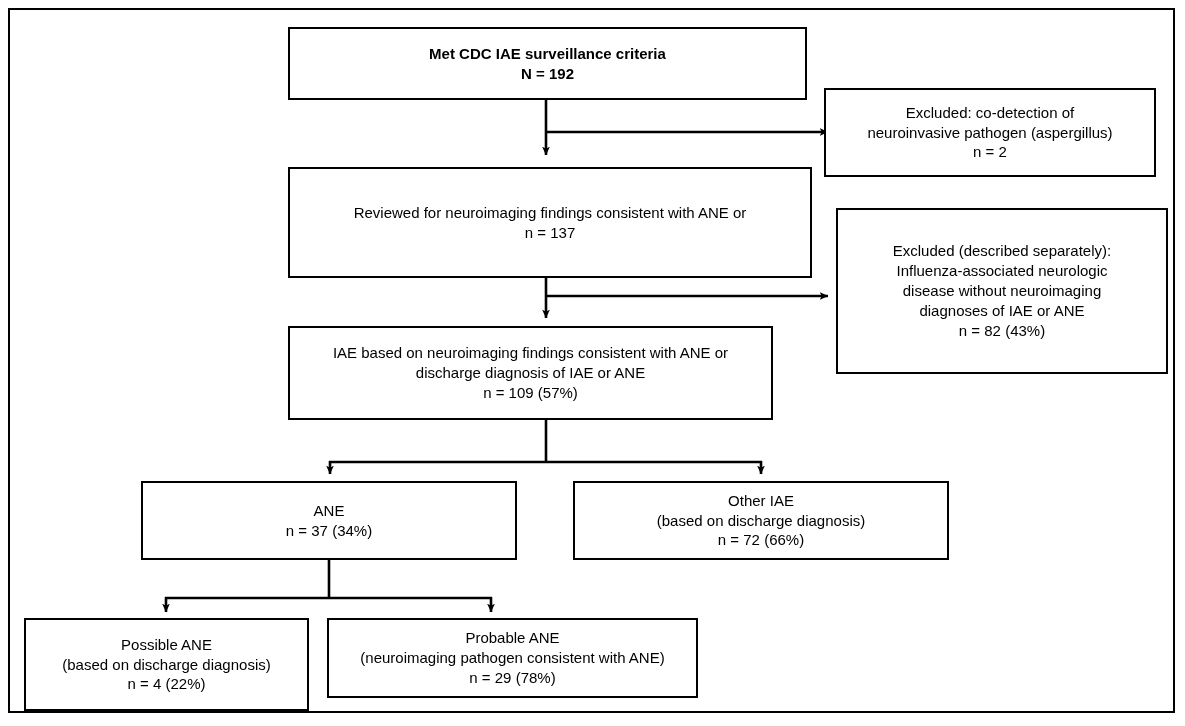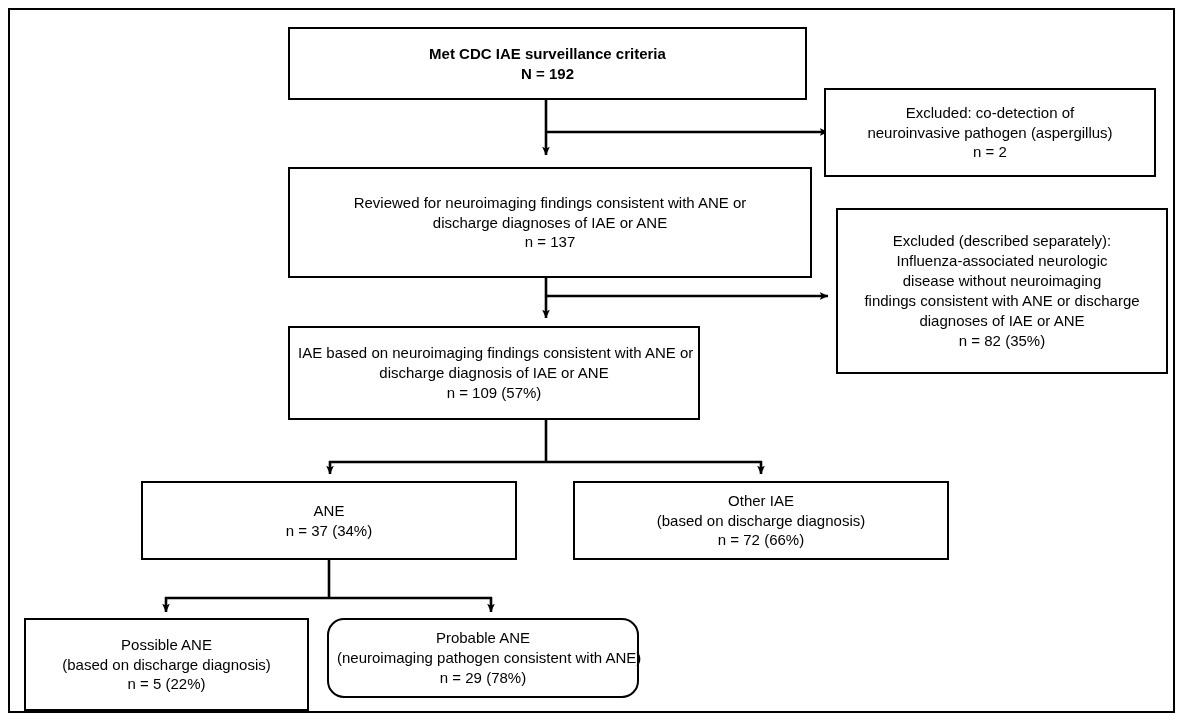--- a/index.html
+++ b/index.html
@@ -114,37 +114,35 @@
     <div class="lines">
       <span class="line">Excluded: co-detection of</span>
       <span class="line">neuroinvasive pathogen (aspergillus)</span>
       <span class="line">n = 2</span>
     </div>
   </div>
 
   <div class="node" style="left:288px; top:167px; width:524px; height:111px;">
     <div class="lines">
       <span class="line">Reviewed for neuroimaging findings consistent with ANE or</span>
-      <span class="line">discharge diagnoses of IAE or ANE</span>
       <span class="line">n = 137</span>
     </div>
   </div>
 
   <div class="node" style="left:836px; top:208px; width:332px; height:166px;">
     <div class="lines">
       <span class="line">Excluded (described separately):</span>
       <span class="line">Influenza-associated neurologic</span>
       <span class="line">disease without neuroimaging</span>
-      <span class="line">findings consistent with ANE or discharge</span>
       <span class="line">diagnoses of IAE or ANE</span>
-      <span class="line">n = 82 (35%)</span>
+      <span class="line">n = 82 (43%)</span>
     </div>
   </div>
 
-  <div class="node" style="left:288px; top:326px; width:412px; height:94px;">
+  <div class="node" style="left:288px; top:326px; width:485px; height:94px;">
     <div class="lines">
       <span class="line">IAE based on neuroimaging findings consistent with ANE or</span>
       <span class="line">discharge diagnosis of IAE or ANE</span>
       <span class="line">n = 109 (57%)</span>
     </div>
   </div>
 
   <div class="node" style="left:141px; top:481px; width:376px; height:79px;">
     <div class="lines">
       <span class="line">ANE</span>
@@ -157,25 +155,25 @@
       <span class="line">Other IAE</span>
       <span class="line">(based on discharge diagnosis)</span>
       <span class="line">n = 72 (66%)</span>
     </div>
   </div>
 
   <div class="node" style="left:24px; top:618px; width:285px; height:93px;">
     <div class="lines">
       <span class="line">Possible ANE</span>
       <span class="line">(based on discharge diagnosis)</span>
-      <span class="line">n = 5 (22%)</span>
+      <span class="line">n = 4 (22%)</span>
     </div>
   </div>
 
-  <div class="node" style="left:327px; top:618px; width:312px; height:80px;border-radius:17px;">
+  <div class="node" style="left:327px; top:618px; width:371px; height:80px;">
     <div class="lines">
       <span class="line">Probable ANE</span>
       <span class="line">(neuroimaging pathogen consistent with ANE)</span>
       <span class="line">n = 29 (78%)</span>
     </div>
   </div>
 
 </div>
 
 </body></html>

